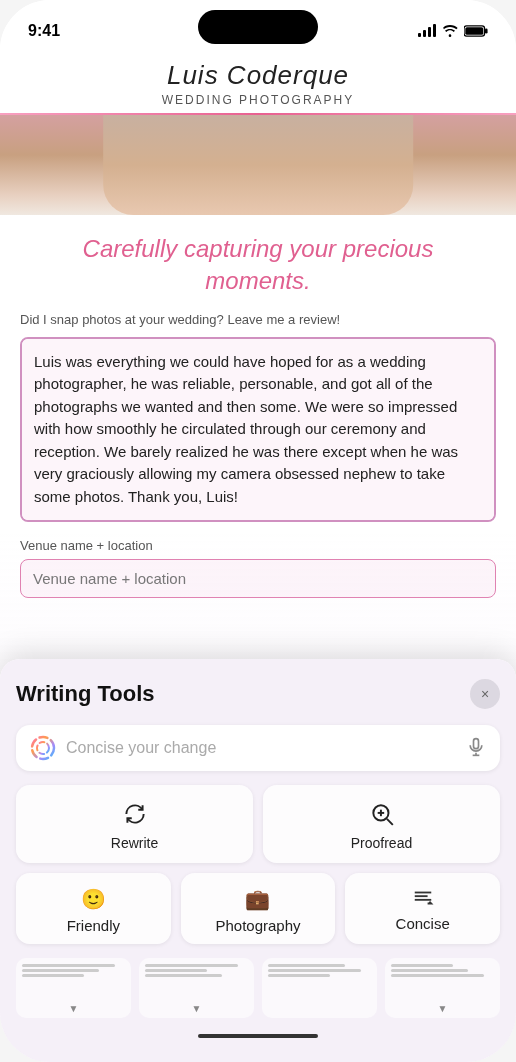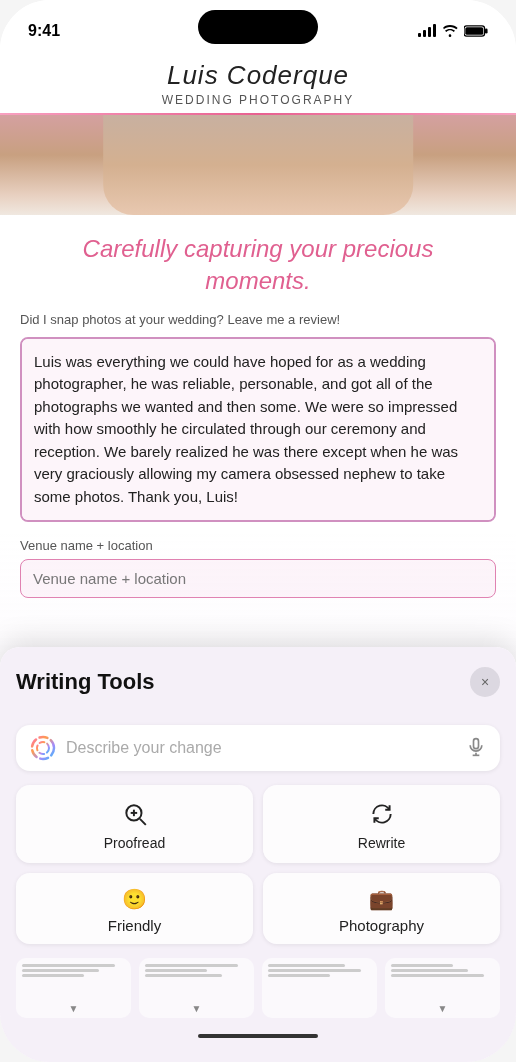--- a/index.html
+++ b/index.html
@@ -179,21 +179,21 @@
       backdrop-filter: blur(20px);
       border-radius: 20px 20px 0 0;
       padding: 20px 16px 16px;
       box-shadow: 0 -4px 30px rgba(0,0,0,0.15);
     }
 
     .panel-header {
       display: flex;
       justify-content: space-between;
       align-items: center;
-      margin-bottom: 28px;
+      margin-bottom: 16px;
     }
     .panel-title {
       font-size: 22px;
       font-weight: 700;
       color: #111;
     }
     .close-button {
       width: 30px;
       height: 30px;
       background: rgba(120,120,128,0.2);
@@ -413,60 +413,69 @@
           <linearGradient id="grad1" x1="0%" y1="0%" x2="100%" y2="100%">
             <stop offset="0%" style="stop-color:#ff6eb4"></stop>
             <stop offset="33%" style="stop-color:#ff9d4d"></stop>
             <stop offset="66%" style="stop-color:#a78bfa"></stop>
             <stop offset="100%" style="stop-color:#38bdf8"></stop>
           </linearGradient>
         </defs>
         <circle cx="13" cy="13" r="11" fill="none" stroke="url(#grad1)" stroke-width="2.5" stroke-dasharray="8 4" stroke-linecap="round"></circle>
         <circle cx="13" cy="13" r="6" fill="none" stroke="url(#grad1)" stroke-width="2" stroke-dasharray="5 3" stroke-linecap="round"></circle>
       </svg>
-      <span class="search-placeholder">Describe your change</span>
+      <span class="search-placeholder">Concise your change</span>
       <button class="mic-button">
         <svg width="20" height="20" viewBox="0 0 24 24" fill="none" stroke="#888" stroke-width="2">
           <rect x="9" y="2" width="6" height="12" rx="3"></rect>
           <path d="M5 10a7 7 0 0014 0"></path>
           <line x1="12" y1="19" x2="12" y2="22"></line>
           <line x1="8" y1="22" x2="16" y2="22"></line>
         </svg>
       </button>
     </div>
 
     <div class="tools-row">
+      <button class="tool-btn">
+        <svg width="26" height="26" viewBox="0 0 24 24" fill="none" stroke="#222" stroke-width="1.8">
+          <path d="M4 12a8 8 0 0114.9-4"></path>
+          <path d="M20 12a8 8 0 01-14.9 4"></path>
+          <polyline points="19 4 19 8 15 8"></polyline>
+          <polyline points="5 20 5 16 9 16"></polyline>
+        </svg>
+        <span class="tool-btn-label">Rewrite</span>
+      </button>
       <button class="tool-btn">
         <svg width="26" height="26" viewBox="0 0 24 24" fill="none" stroke="#222" stroke-width="1.8">
           <circle cx="11" cy="11" r="7"></circle>
           <line x1="16.5" y1="16.5" x2="22" y2="22"></line>
           <line x1="8" y1="11" x2="14" y2="11"></line>
           <line x1="11" y1="8" x2="11" y2="14"></line>
         </svg>
         <span class="tool-btn-label">Proofread</span>
       </button>
-      <button class="tool-btn">
-        <svg width="26" height="26" viewBox="0 0 24 24" fill="none" stroke="#222" stroke-width="1.8">
-          <path d="M4 12a8 8 0 0114.9-4"></path>
-          <path d="M20 12a8 8 0 01-14.9 4"></path>
-          <polyline points="19 4 19 8 15 8"></polyline>
-          <polyline points="5 20 5 16 9 16"></polyline>
-        </svg>
-        <span class="tool-btn-label">Rewrite</span>
-      </button>
     </div>
 
     <div class="tone-row">
       <button class="tone-btn">
         <span class="tone-icon">🙂</span>
         <span class="tone-btn-label">Friendly</span>
       </button>
       <button class="tone-btn">
         <span class="tone-icon">💼</span>
         <span class="tone-btn-label">Photography</span>
+      </button>
+      <button class="tone-btn">
+        <svg width="22" height="22" viewBox="0 0 24 24" fill="none" stroke="#333" stroke-width="2">
+          <line x1="3" y1="6" x2="21" y2="6"></line>
+          <line x1="3" y1="10" x2="17" y2="10"></line>
+          <line x1="3" y1="14" x2="21" y2="14"></line>
+          <polyline points="17 18 21 18 19 16"></polyline>
+        </svg>
+        <span class="tone-btn-label">Concise</span>
       </button>
     </div>
 
     <div class="preview-row">
       <div class="preview-card">
         <div class="preview-line"></div>
         <div class="preview-line medium"></div>
         <div class="preview-line short"></div>
         <span class="preview-down">▼</span>
       </div>

